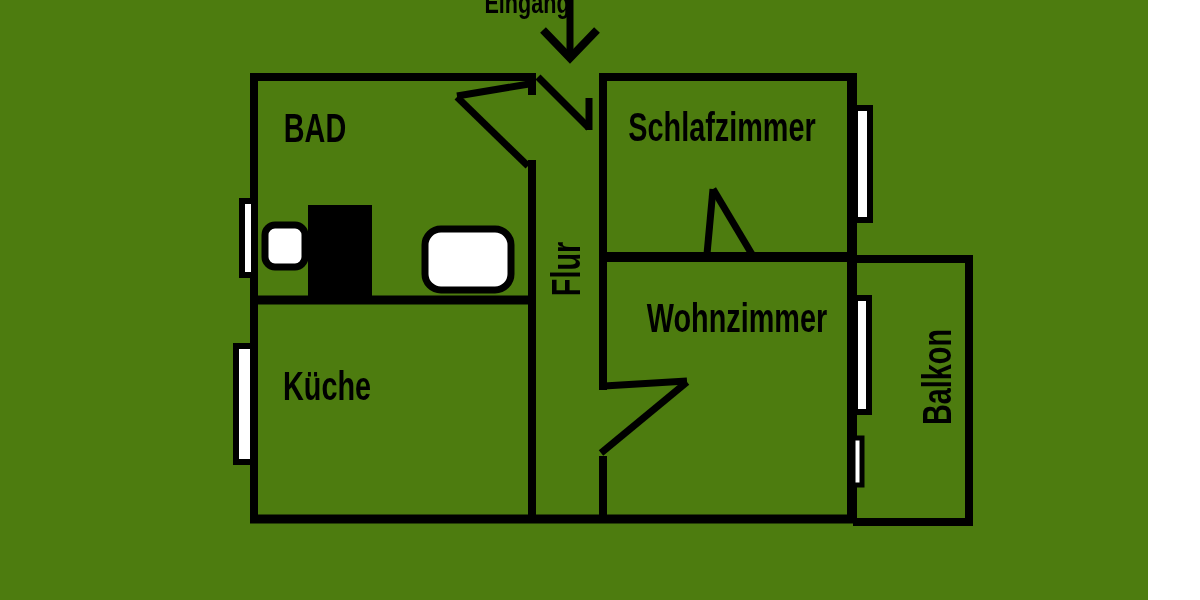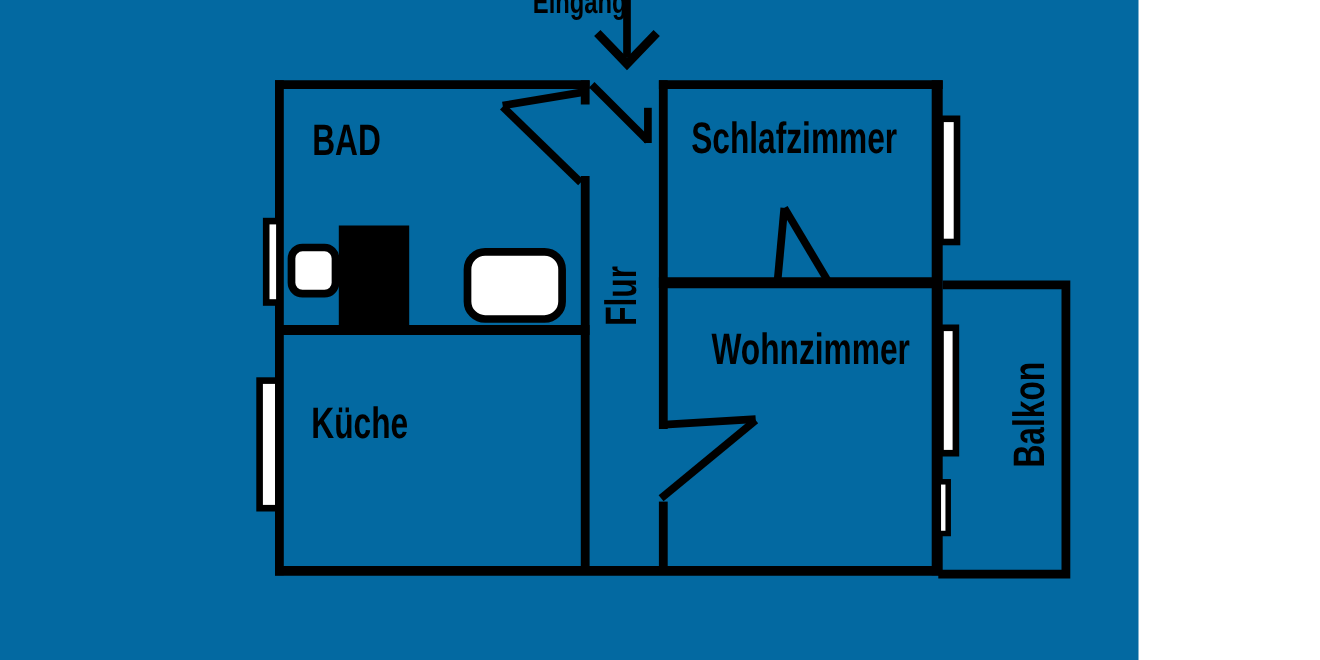--- a/index.html
+++ b/index.html
@@ -1,19 +1,19 @@
 <!DOCTYPE html>
 <html><head>
 <meta charset="utf-8">
 <style>
   html,body{margin:0;padding:0;background:#ffffff;}
   .stage{
     position:relative;
-    width:1035px;height:600px;
-    background:#0369a1;
+    width:1148px;height:600px;
+    background:#4d7c0f;
     overflow:hidden;
     font-family:"Liberation Sans", sans-serif;
   }
   .plan-svg{position:absolute;left:0;top:0;}
   .room-label{
     position:absolute;
     font-weight:bold;
     color:#000;
     white-space:nowrap;
     letter-spacing:0px;

